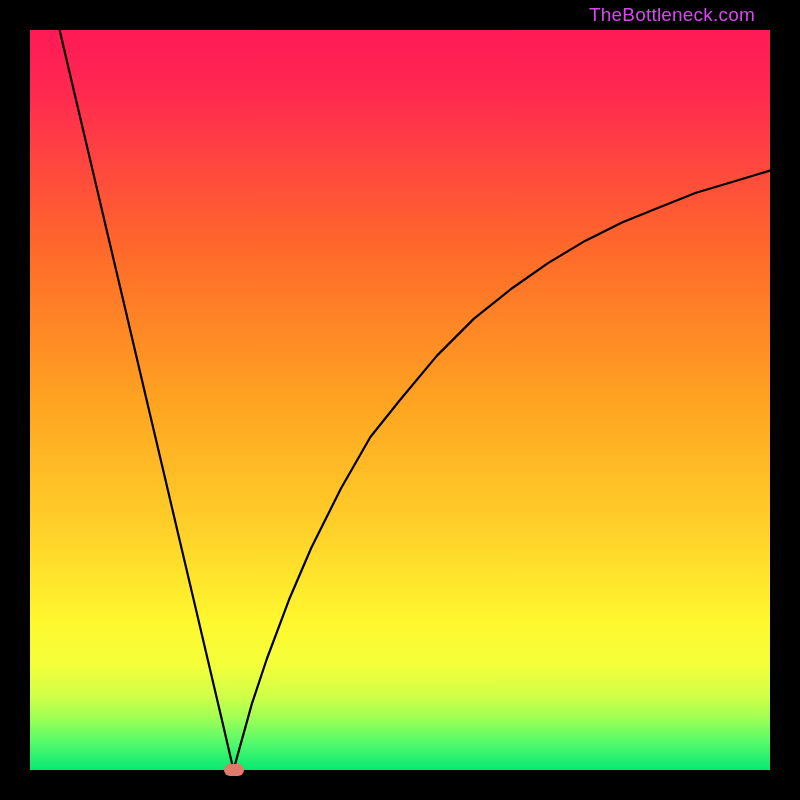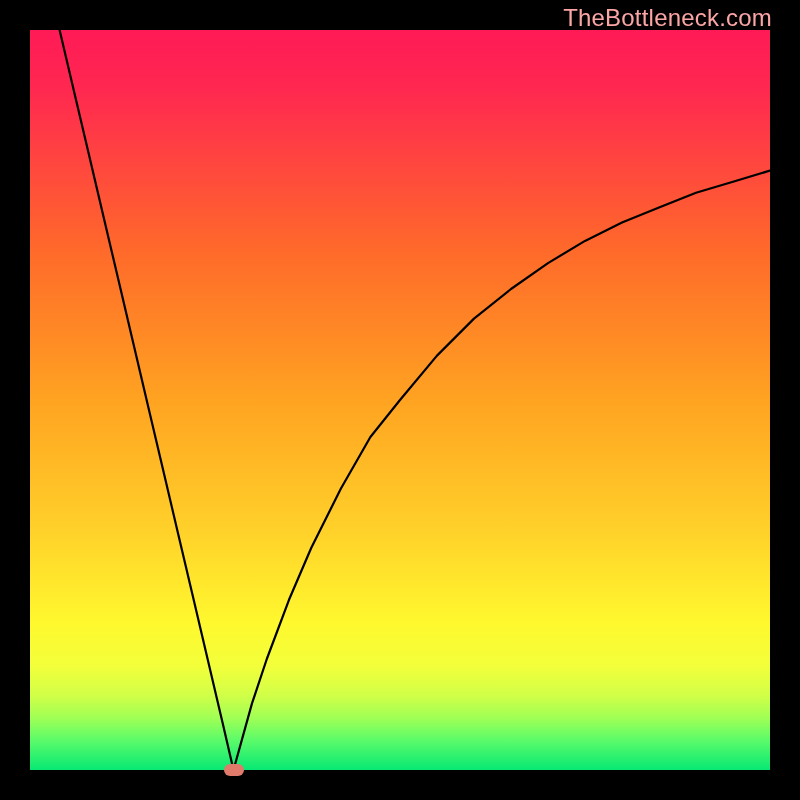--- a/index.html
+++ b/index.html
@@ -43,23 +43,23 @@
     position: absolute;
     width: 20px;
     height: 12px;
     border-radius: 6px;
     background: #e07a6a;
     transform: translate(-50%, -50%);
   }
   .watermark {
     position: absolute;
     top: 4px;
-    right: 28px;
-    color: #fca5a5;
-    font-size: 24px;
+    right: 45px;
+    color: #d946ef;
+    font-size: 19px;
     font-weight: 400;
     letter-spacing: 0.2px;
   }
 </style>
 </head>
 <body>
 
 <div class="outer">
 
   <div class="watermark">TheBottleneck.com</div>

